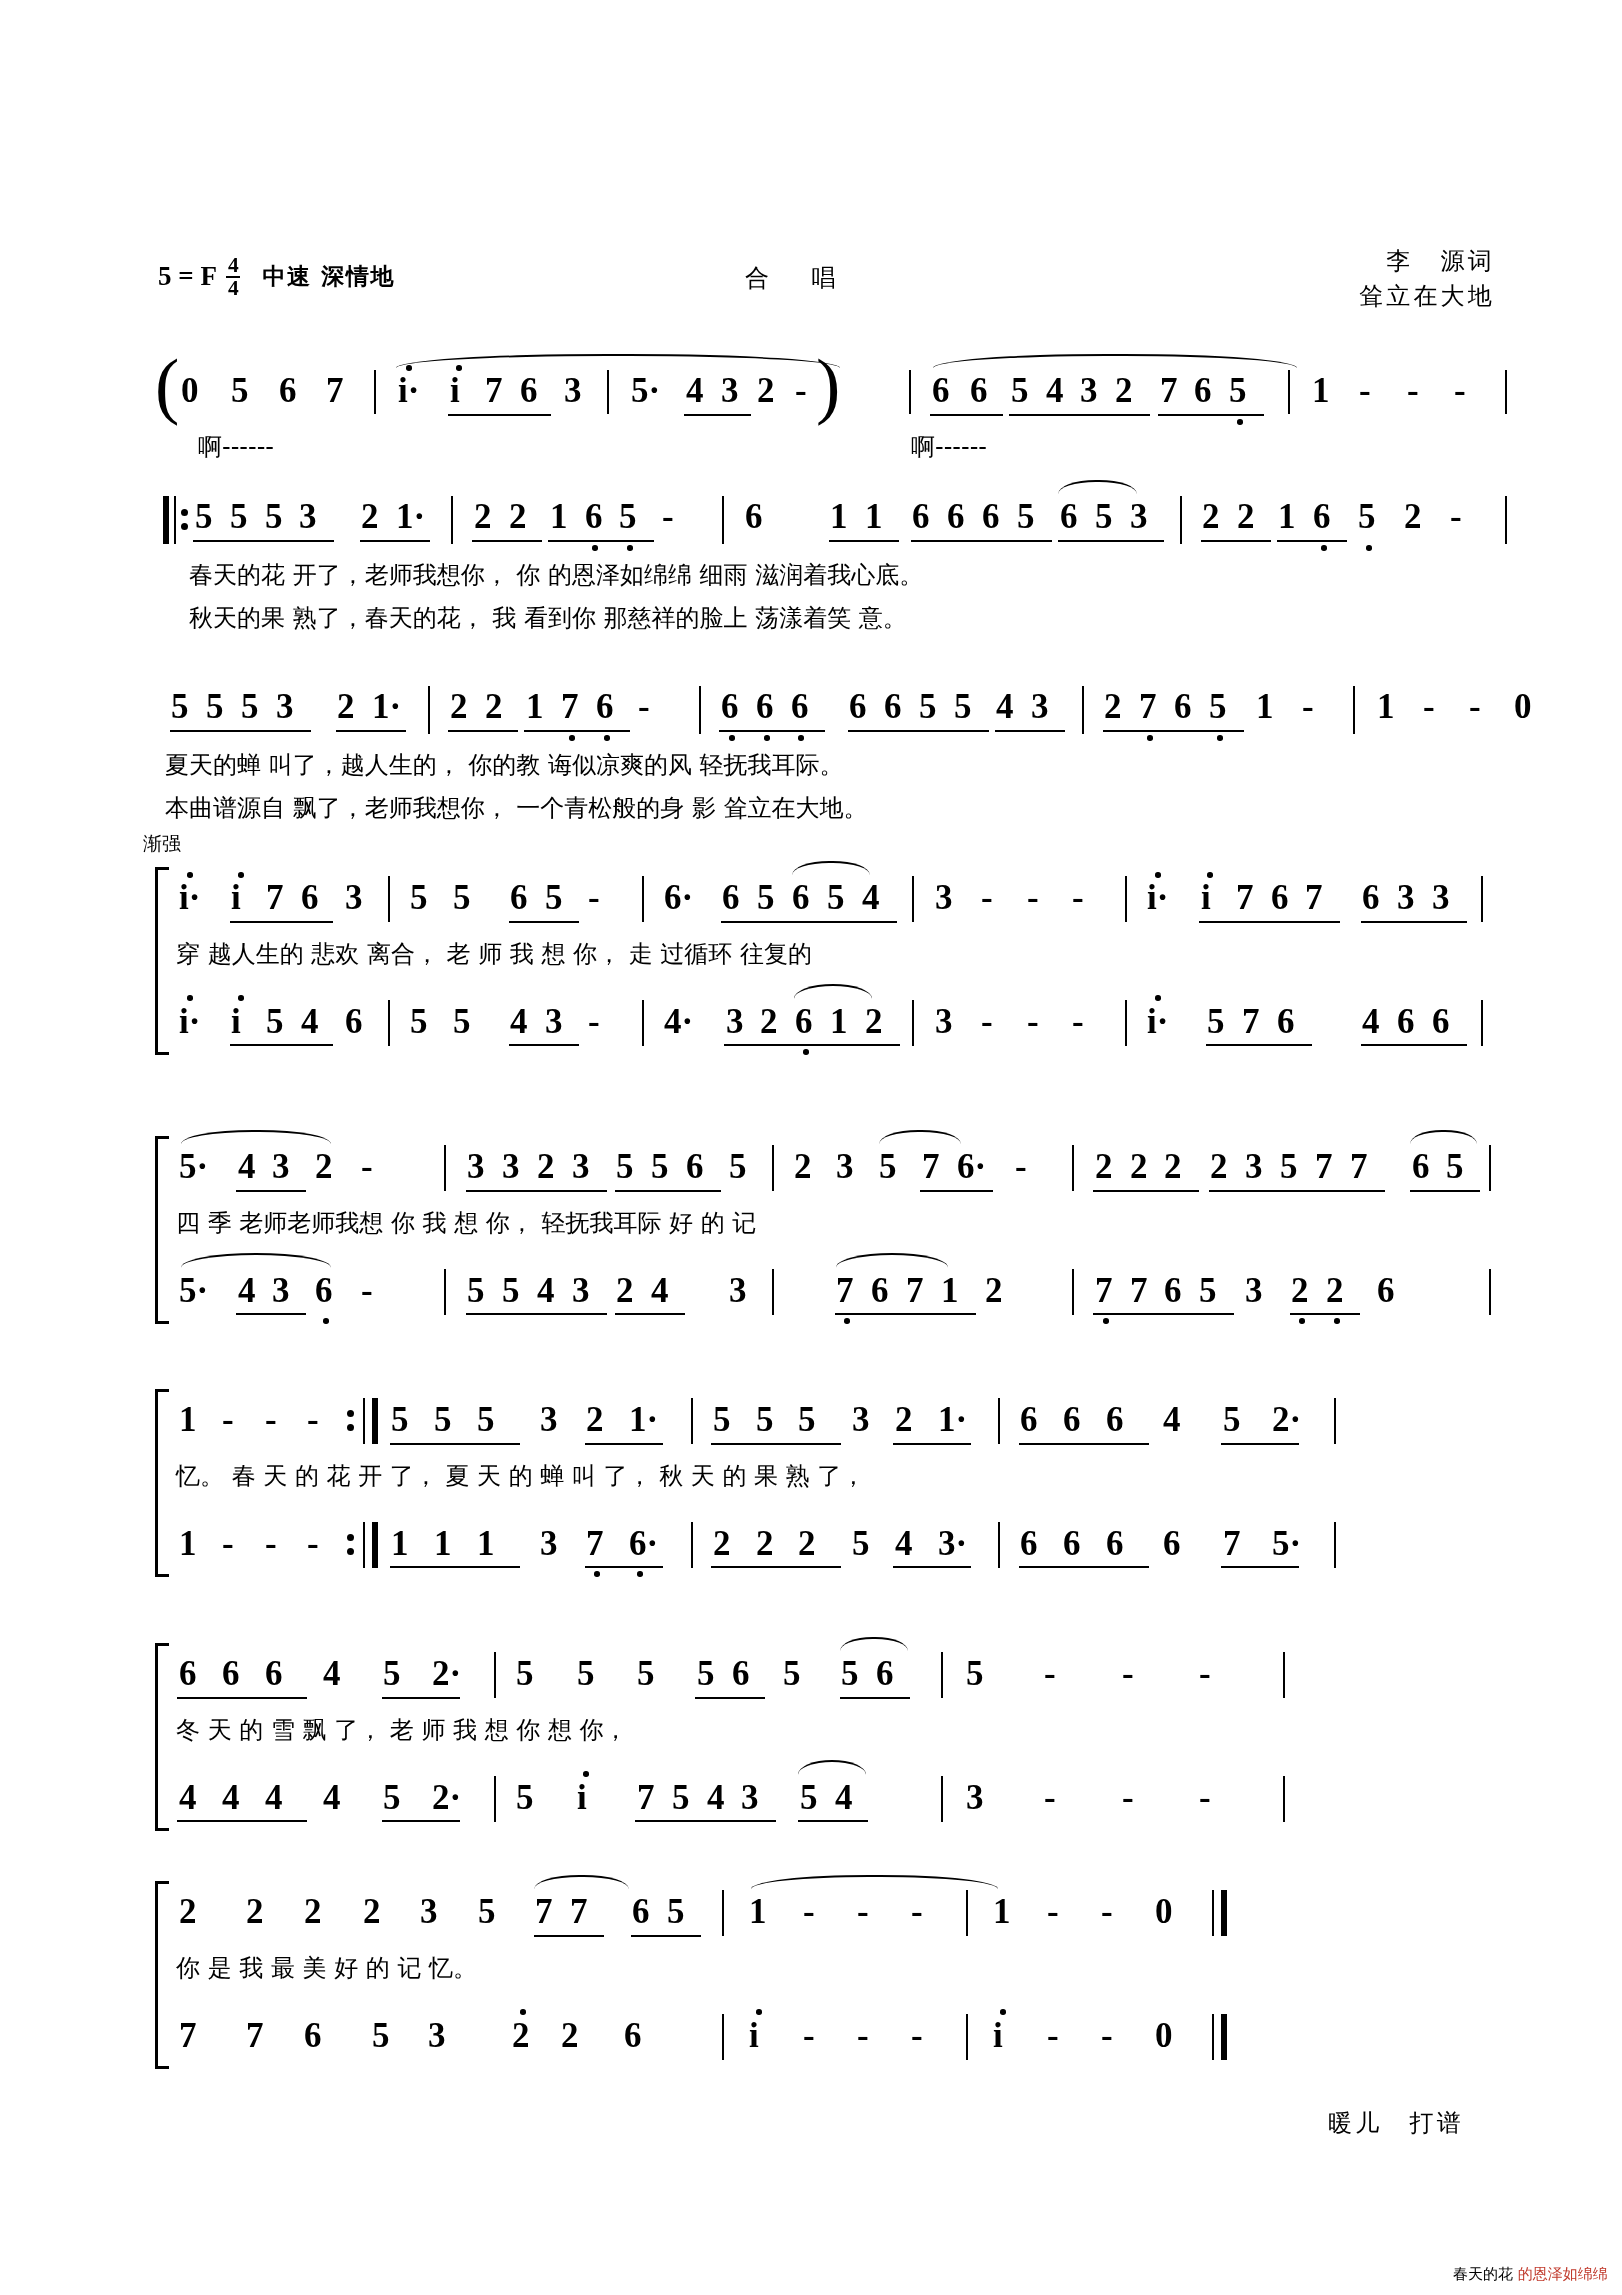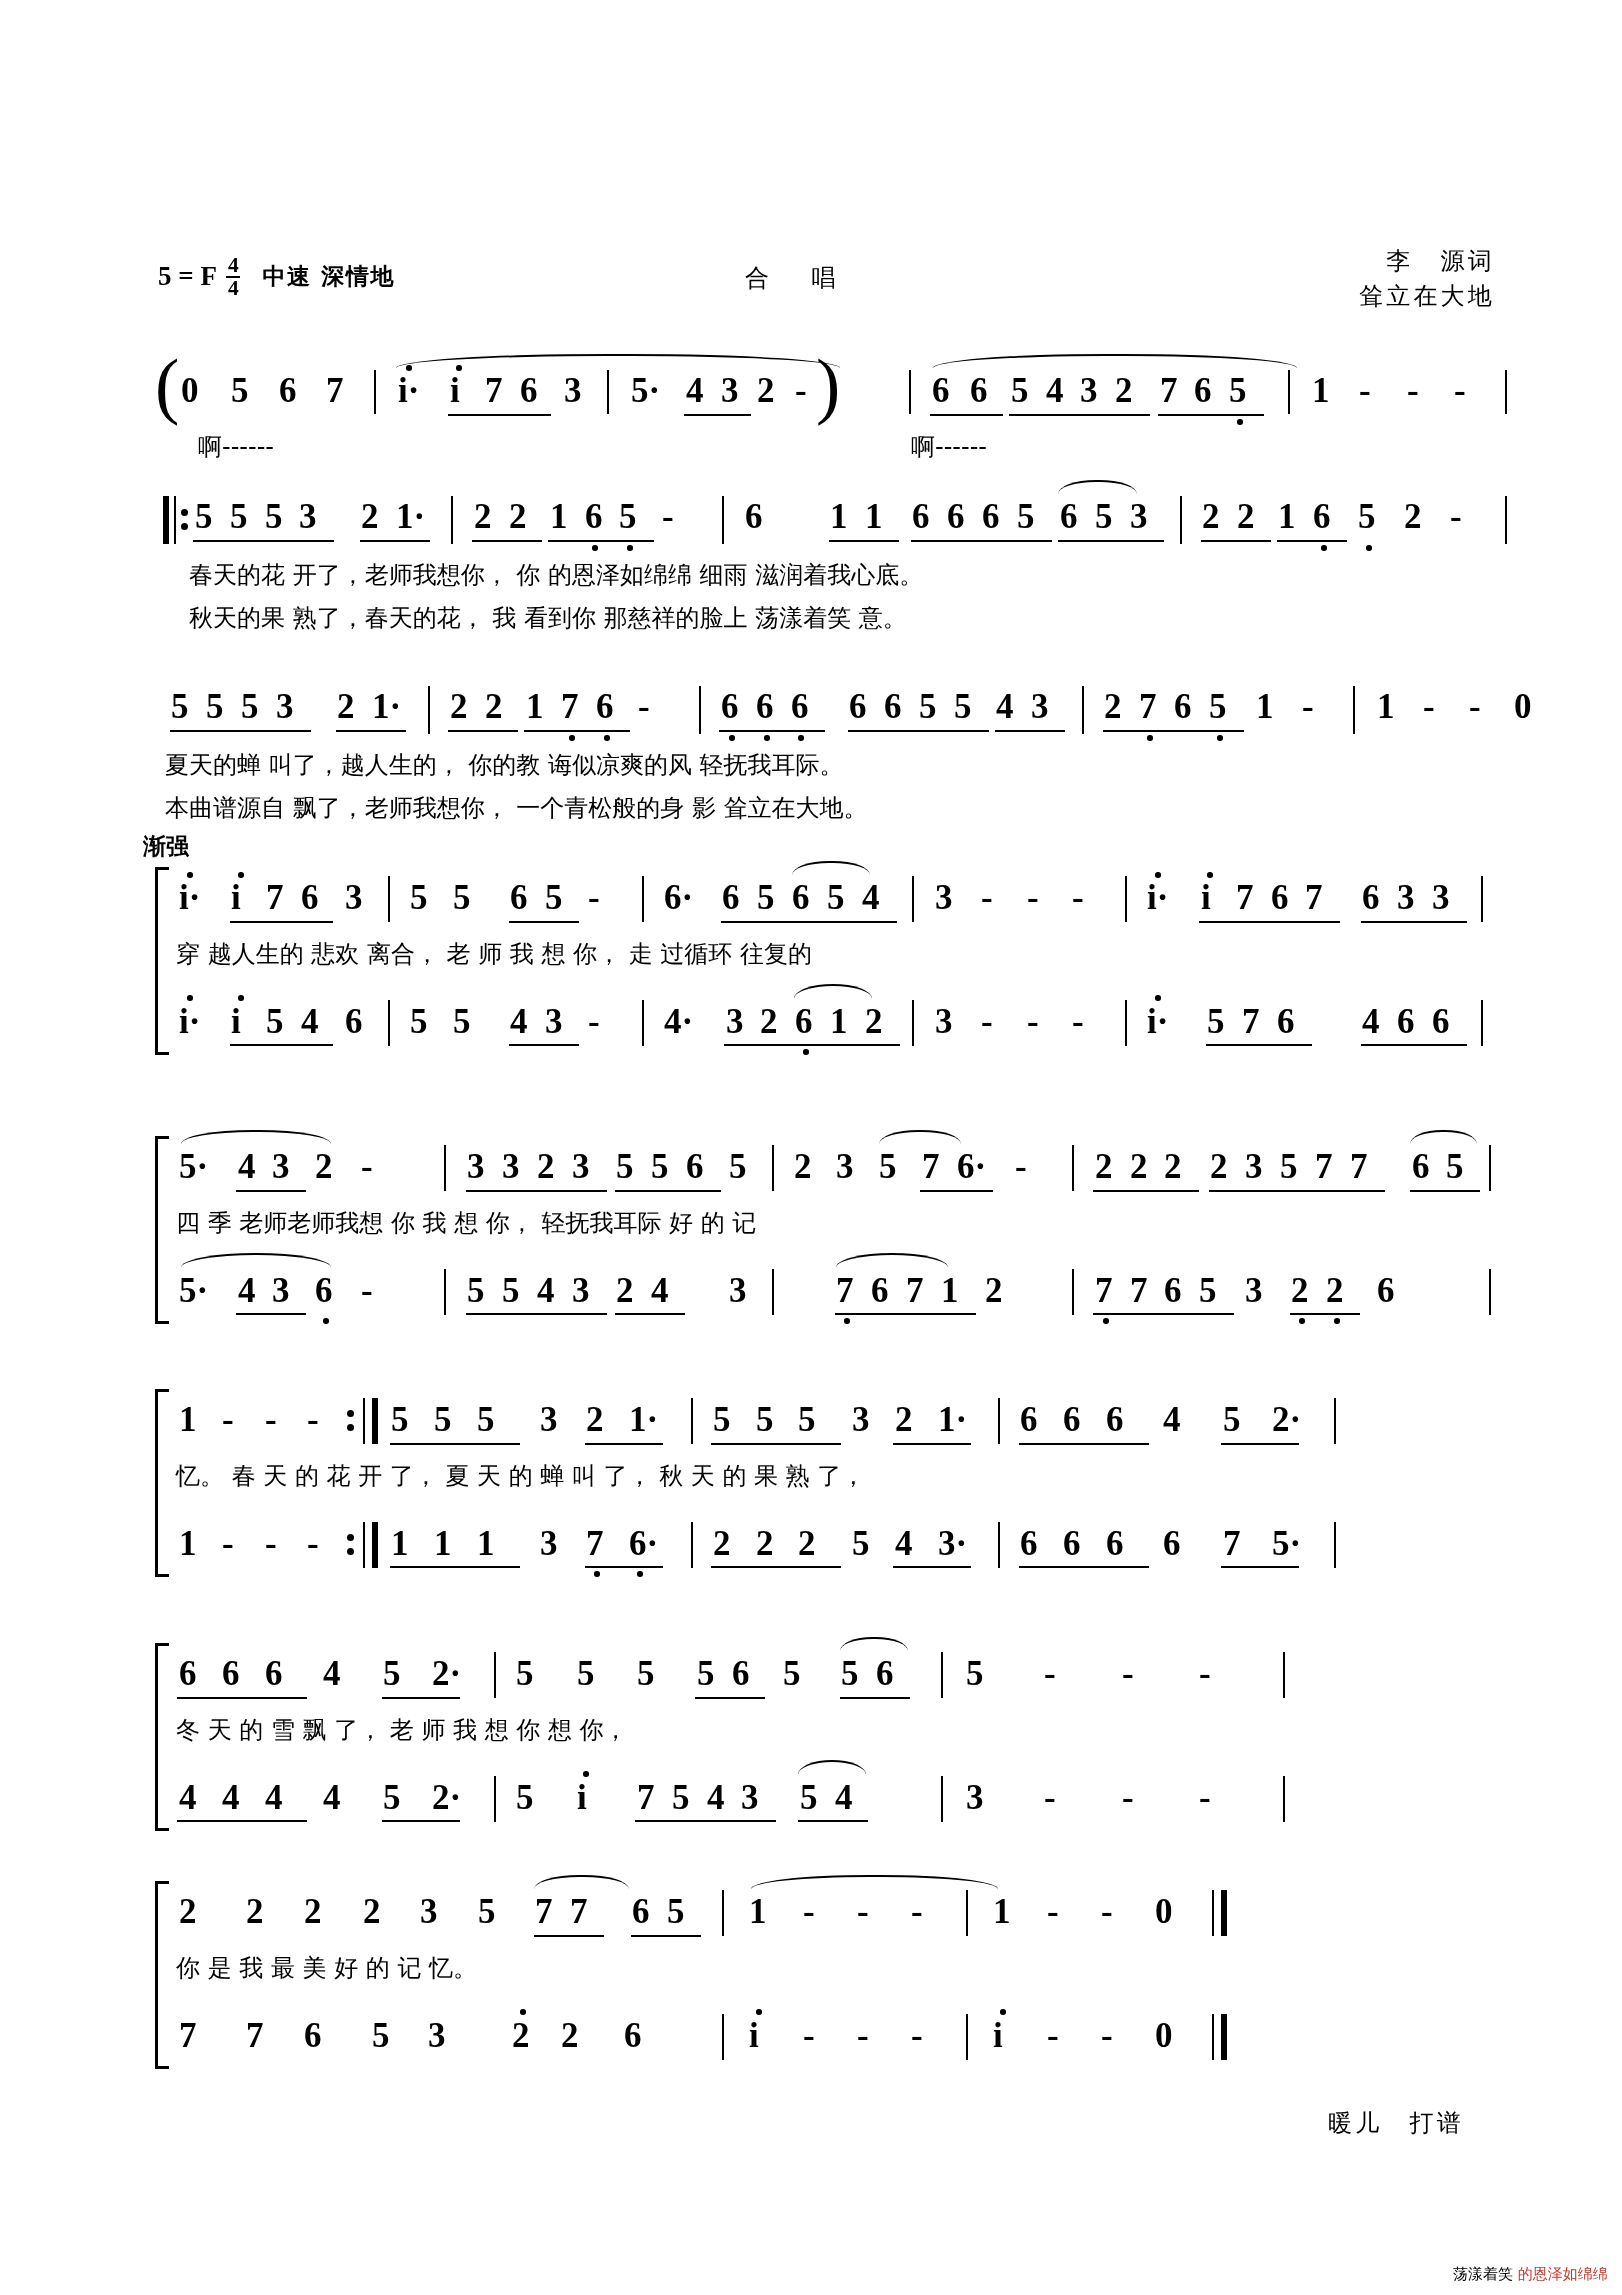--- a/index.html
+++ b/index.html
@@ -113,22 +113,22 @@
   }
   .brace {
     position: absolute;
     border-left: 3.2px solid #000;
     border-top: 3.2px solid #000;
     border-bottom: 3.2px solid #000;
     width: 11px;
   }
   .dynamic {
     position: absolute;
-    font-size: 23px;
-    font-weight: bold;
+    font-size: 19px;
+    font-weight: normal;
     font-family: "DejaVu Sans", sans-serif;
   }
   .repeat-dots { position: absolute; }
   .repeat-dots i {
     display: block;
     width: 7.1px; height: 7.1px;
     border-radius: 50%;
     background: #000;
     margin: 7.1px 0;
   }
@@ -754,17 +754,17 @@
     <div class="dot-over abs" style="left:1000px; top:155px;"></div>
     <div class="note abs" style="left:1047px; top:162px;">-</div>
     <div class="note abs" style="left:1101px; top:162px;">-</div>
     <div class="note abs" style="left:1155px; top:162px;">0</div>
     <div class="bar abs" style="left:1212px; top:160px; height:46px;"></div>
     <div class="bar abs" style="left:1221px; top:160px; height:46px; width:5.5px;"></div>
   </div>
 
   <div class="transcriber">暖儿　打谱</div>
   <div class="source">
-    <span>荡漾着笑</span><span class="site">的恩泽如绵绵</span>
+    <span>春天的花</span><span class="site">的恩泽如绵绵</span>
   </div>
 
 </div>
 
 
 </body></html>

